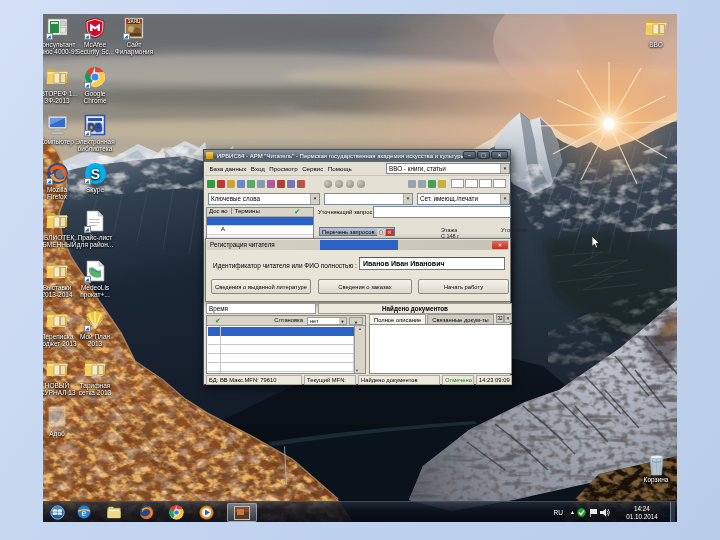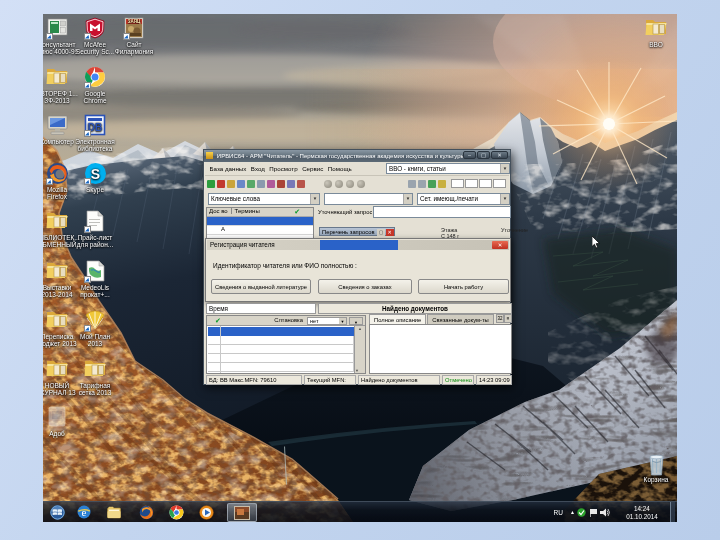--- a/index.html
+++ b/index.html
@@ -523,20 +523,21 @@
     <div class="qlabel">Уточняющий запрос :</div>
     <div class="qfield"></div>
     <div class="minibar"><span>Перечень запросов</span><i>✕</i><i>▢</i></div>
     <div class="colhdr" style="left:236px;top:65px;width:42px">Этажа<br>С 148 г</div>
     <div class="colhdr" style="left:296px;top:65px;width:40px">Уточнение</div>
     <div class="bluerow" style="left:114px;top:76px;width:76px;height:9px"></div>
 
     <div id="dlg">
       <div class="dtitle"><span>Регистрация читателя</span><span class="dblue"></span><i class="dx">✕</i></div>
       <div class="dlabel">Идентификатор читателя или ФИО полностью :</div>
+      <input class="dinput" value="Иванов Иван Иванович" style="">
       <div class="dbtn" style="left:5px;width:100px">Сведения о выданной литературе</div>
       <div class="dbtn" style="left:112px;width:94px">Сведения о заказах</div>
       <div class="dbtn" style="left:212px;width:91px">Начать работу</div>
     </div>
     <div class="fbox" style="left:1px;top:141px;width:110px;height:11px;text-align:left;padding-left:2px;background:#fff">Время</div>
     <div class="fbox" style="left:113px;top:141px;width:194px;height:11px;font-weight:bold">Найдено документов</div>
     <div class="ltable">
       <div class="lthead">
             <span class="grn" style="left:8px">✔</span>
             <span style="position:absolute;right:62px">Слтановка</span>

